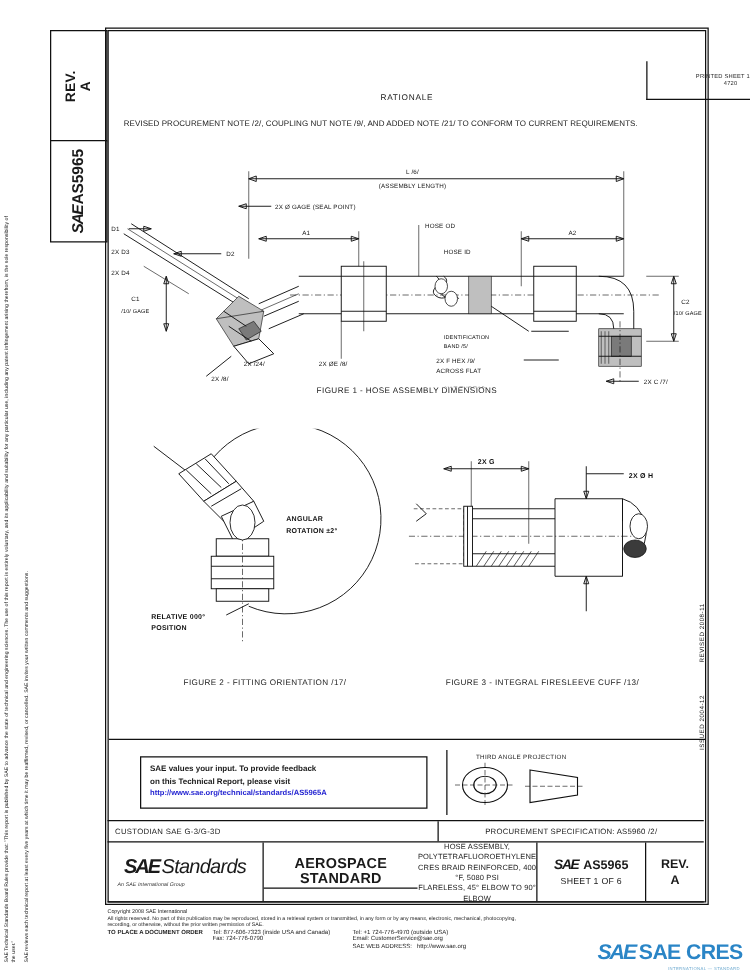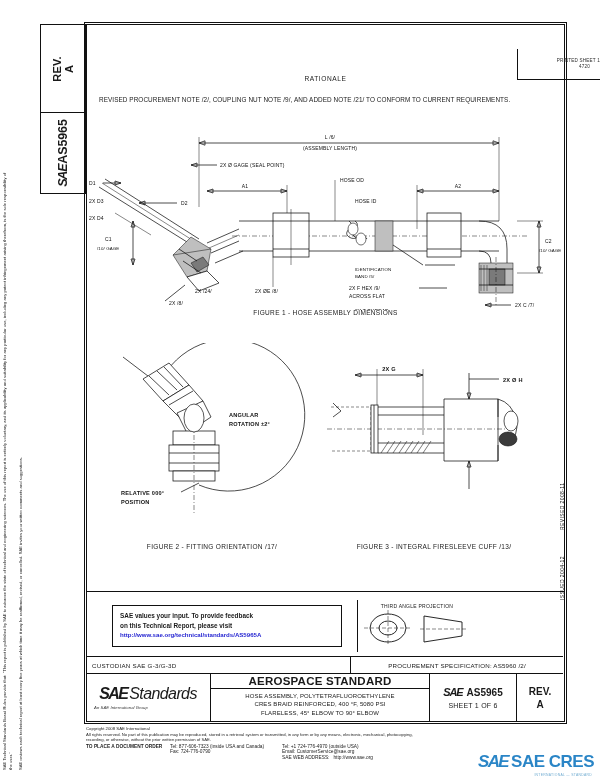--- a/index.html
+++ b/index.html
@@ -70,21 +70,21 @@
   .tb-cust{top:656px;height:18px;border-top:1.2px solid #111;border-bottom:0.8px solid #111;display:flex;}
   .tb-cust .c1{width:258px;border-right:0.8px solid #111;display:flex;align-items:center;padding-left:6px;font-size:6.2px;letter-spacing:.04em;}
   .tb-cust .c2{flex:1;display:flex;align-items:center;justify-content:center;font-size:6.2px;letter-spacing:.03em;}
 
   .tb-main{top:674px;height:48px;border-bottom:1.4px solid #111;display:flex;}
   .tb-logo{width:124px;border-right:0.8px solid #111;display:flex;flex-direction:column;align-items:center;justify-content:center;}
   .logo-row{display:flex;align-items:baseline;}
   .logo-sae{font-weight:bold;font-size:16px;letter-spacing:-1.6px;font-style:italic;}
   .logo-aero{font-size:16px;font-style:italic;letter-spacing:-.6px;margin-left:2px;}
   .logo-sub{font-size:4.2px;color:#333;margin-top:2px;font-style:italic;letter-spacing:.02em;align-self:flex-start;margin-left:8px;}
-  .tb-title{flex:1;border-right:0.8px solid #111;display:flex;flex-direction:column;align-items:center;}
+  .tb-title{flex:1;border-right:0.8px solid #111;display:flex;flex-direction:row;align-items:center;}
   .tb-title .as{font-size:11.5px;font-weight:bold;letter-spacing:.02em;border-bottom:1px solid #111;width:100%;text-align:center;padding:1px 0 1px;}
   .tb-title .desc{font-size:6px;line-height:8.4px;text-align:center;padding-top:3px;letter-spacing:.02em;}
   .tb-num{width:86px;border-right:0.8px solid #111;display:flex;flex-direction:column;align-items:center;justify-content:center;}
   .tb-num .n1{display:flex;align-items:center;font-size:10px;font-weight:bold;}
   .tb-num .n1 .m{font-weight:bold;font-style:italic;letter-spacing:-1.1px;font-size:11px;margin-right:4px;}
   .tb-num .n2{font-size:7px;margin-top:4px;letter-spacing:.03em;}
   .tb-rev{width:46px;display:flex;flex-direction:column;align-items:center;justify-content:center;font-size:10px;font-weight:bold;line-height:13px;}
 
   
   .copy{position:absolute;left:86px;top:726px;width:480px;font-size:4.2px;line-height:5.6px;color:#1d1d1d;}

